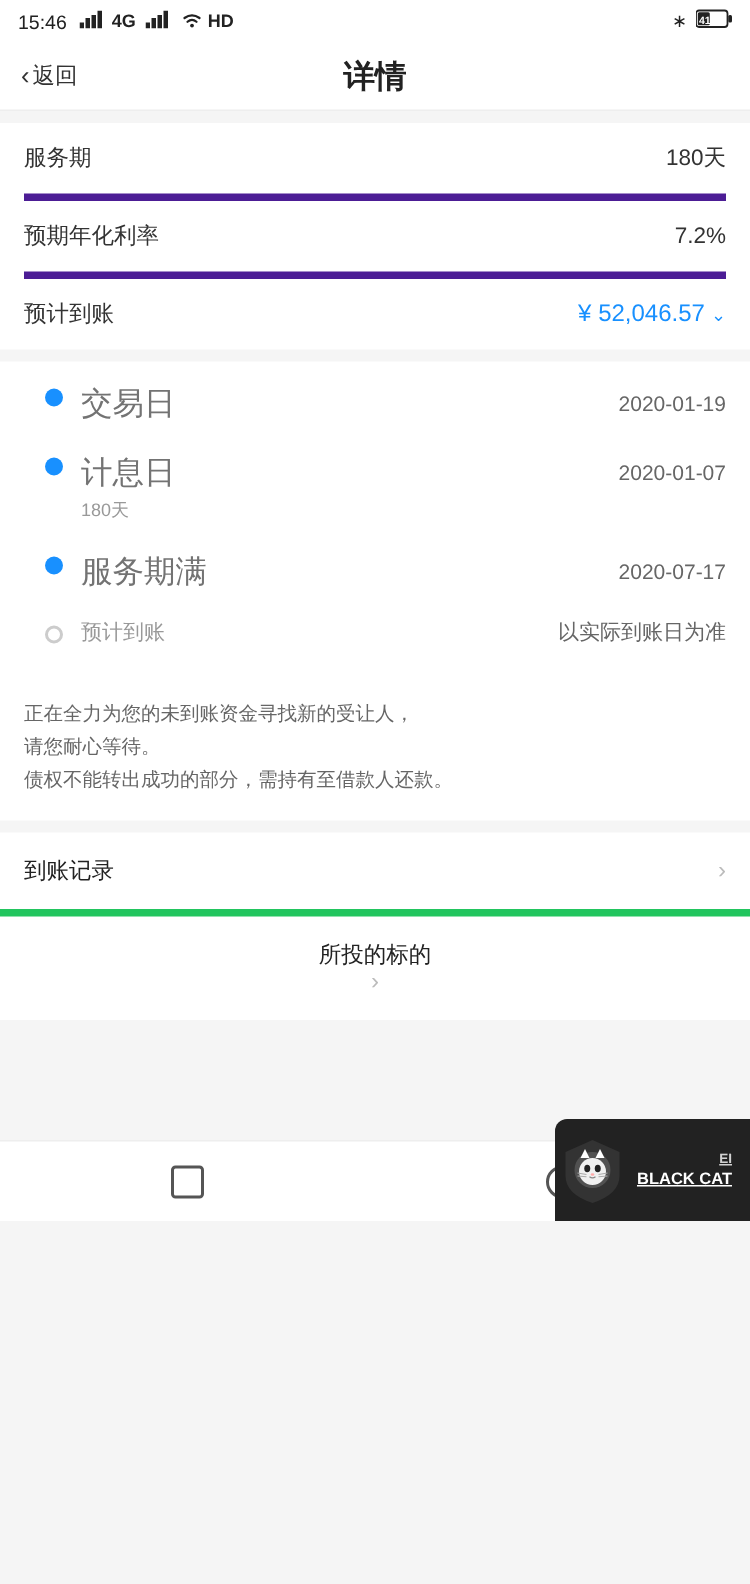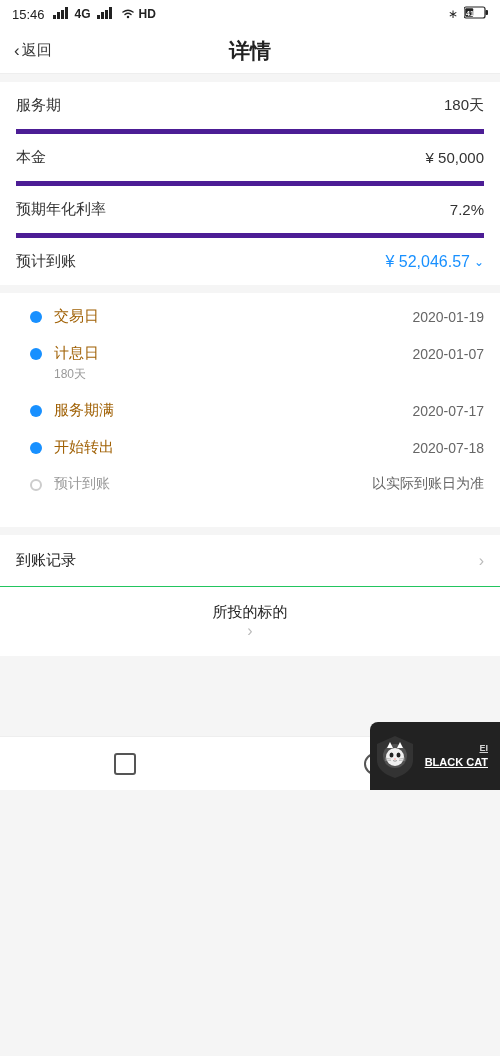--- a/index.html
+++ b/index.html
@@ -171,22 +171,22 @@
     }
     .timeline-item:last-child .timeline-content {
       padding-bottom: 0;
     }
     .timeline-row {
       display: flex;
       align-items: center;
       justify-content: space-between;
     }
     .timeline-label {
-      font-size: 15px;
-      color: #a16207;
+      font-size: 21px;
+      color: #737373;
     }
     .timeline-date {
       font-size: 14px;
       color: #666;
     }
     .timeline-sub {
       font-size: 12px;
       color: #999;
       margin-top: 3px;
       margin-left: 0;
@@ -209,21 +209,21 @@
     
     .list-section {
       background: #fff;
       margin-top: 8px;
     }
     .list-row {
       display: flex;
       align-items: center;
       justify-content: space-between;
       padding: 16px 16px;
-      border-bottom: 1px solid #22c55e;
+      border-bottom: 5px solid #22c55e;
     }
     .list-row:last-child {
       border-bottom: none;
       flex-direction: column;
     }
     .list-label {
       font-size: 15px;
       color: #222;
     }
     .chevron-right {
@@ -346,24 +346,20 @@
 </div>
 
 <div class="content">
 
   <div class="info-section">
     <div class="info-row">
       <span class="info-label">服务期</span>
       <span class="info-value">180天</span>
     </div>
     <div class="info-row">
-      <span class="info-label">本金</span>
-      <span class="info-value">¥ 50,000</span>
-    </div>
-    <div class="info-row">
       <span class="info-label">预期年化利率</span>
       <span class="info-value">7.2%</span>
     </div>
     <div class="info-row">
       <span class="info-label">预计到账</span>
       <span class="info-value-blue">
         <span>¥ 52,046.57</span>
         <span class="chevron-down">⌄</span>
       </span>
     </div>
@@ -406,47 +402,38 @@
           <div class="timeline-line" style="height:38px;"></div>
         </div>
         <div class="timeline-content">
           <div class="timeline-row">
             <span class="timeline-label">服务期满</span>
             <span class="timeline-date">2020-07-17</span>
           </div>
         </div>
       </div>
 
-      <div class="timeline-item">
-        <div class="timeline-left">
-          <div class="dot-filled"></div>
-          <div class="timeline-line" style="height:38px;"></div>
-        </div>
-        <div class="timeline-content">
-          <div class="timeline-row">
-            <span class="timeline-label">开始转出</span>
-            <span class="timeline-date">2020-07-18</span>
-          </div>
-        </div>
-      </div>
 
       <div class="timeline-item">
         <div class="timeline-left">
           <div class="dot-empty"></div>
         </div>
         <div class="timeline-content" style="padding-bottom:4px;">
           <div class="timeline-row">
             <span class="timeline-last-label">预计到账</span>
             <span class="timeline-date">以实际到账日为准</span>
           </div>
         </div>
       </div>
 
     </div>
 
+    <div class="notice-text">
+      <span>正在全力为您的未到账资金寻找新的受让人，<br>请您耐心等待。<br>债权不能转出成功的部分，需持有至借款人还款。</span>
+    </div>
   </div>
 
   <div class="list-section">
     <div class="list-row">
       <span class="list-label">到账记录</span>
       <span class="chevron-right">›</span>
     </div>
     <div class="list-row">
       <span class="list-label">所投的标的</span>
       <span class="chevron-right">›</span>

